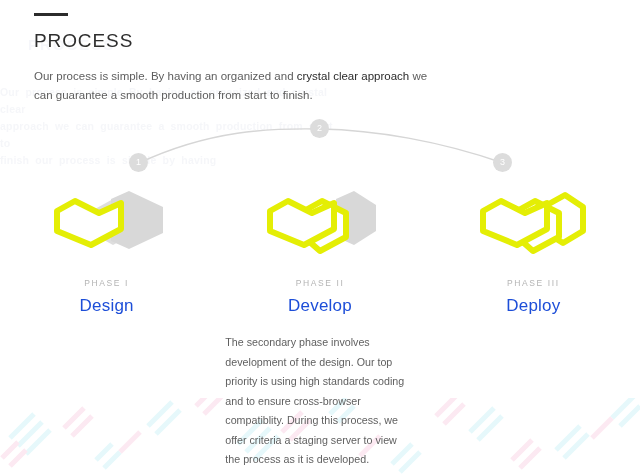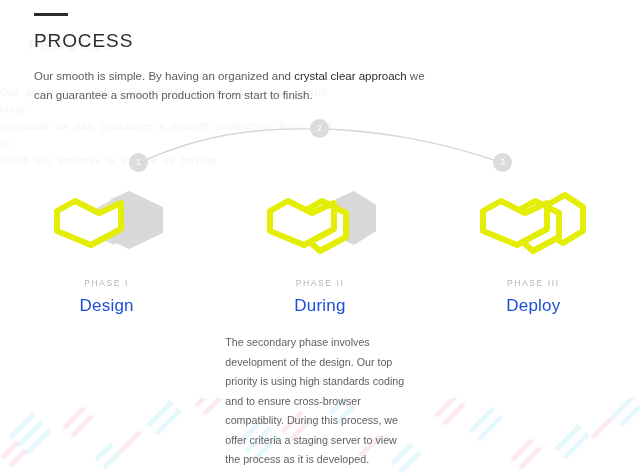--- a/index.html
+++ b/index.html
@@ -184,21 +184,21 @@
       <path d="M436 18 L456 -2 M444 26 L464 6"></path>
       <path d="M512 62 L532 42 M520 70 L540 50"></path>
       <path d="M592 40 L612 20"></path>
     </g>
   </g>
 </svg>
 
 <div class="section">
   <div class="rule"></div>
   <h1 class="eyebrow-title">PROCESS</h1>
-  <p class="intro"><span>Our smooth is simple. By having an organized and </span><b>crystal clear approach</b><span> we can guarantee a smooth production from start to finish.</span></p>
+  <p class="intro"><span>Our process is simple. By having an organized and </span><b>crystal clear approach</b><span> we can guarantee a smooth production from start to finish.</span></p>
 </div>
 
 <div class="curve-wrap">
   <svg width="640" height="80" viewBox="0 0 640 80">
     <path d="M139 55 C 210 22, 270 20, 320 21 C 375 22, 440 33, 503 55" fill="none" stroke="#d6d6d6" stroke-width="1.4"></path>
   </svg>
   <div class="step-dot" style="left:129px; top:45px;">
     <span>1</span>
   </div>
   <div class="step-dot" style="left:310px; top:11px;">
@@ -233,21 +233,21 @@
         <g fill="#d8d8d8">
           <path d="M72 8 L90 0 L112 14 L112 40 L90 54 L72 46 Z"></path>
         </g>
 
         <path d="M40 20 L58 10 L82 22 L82 46 L56 60 L40 46 Z" fill="#ffffff" stroke="#e4ee05" stroke-width="6" stroke-linejoin="round"></path>
 
         <path d="M6 20 L24 10 L48 22 L70 12 L70 38 L40 54 L6 40 Z" fill="#ffffff" stroke="#e4ee05" stroke-width="6" stroke-linejoin="round"></path>
       </svg>
     </div>
     <div class="phase-label">PHASE II</div>
-    <div class="phase-title">During</div>
+    <div class="phase-title">Develop</div>
     <p class="phase-body">The secondary phase involves development of the design. Our top priority is using high standards coding and to ensure cross-browser compatiblity. During this process, we offer criteria a staging server to view the process as it is developed.</p>
   </div>
 
   <div class="col col-3">
     <div class="icon-box">
       <svg width="112" height="66" viewBox="0 0 112 66">
 
         <path d="M70 14 L88 4 L106 16 L106 40 L86 52 L70 42 Z" fill="#ffffff" stroke="#e4ee05" stroke-width="6" stroke-linejoin="round"></path>
 
         <path d="M40 20 L58 10 L82 22 L82 46 L56 60 L40 46 Z" fill="#ffffff" stroke="#e4ee05" stroke-width="6" stroke-linejoin="round"></path>

